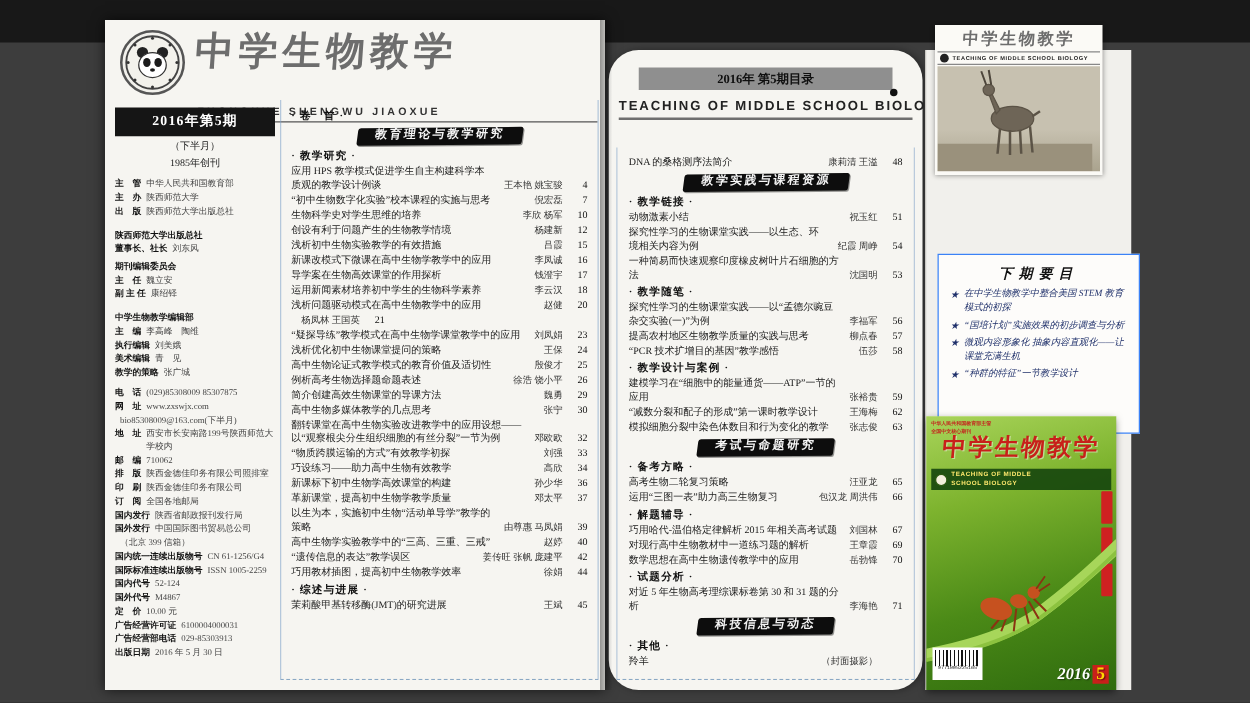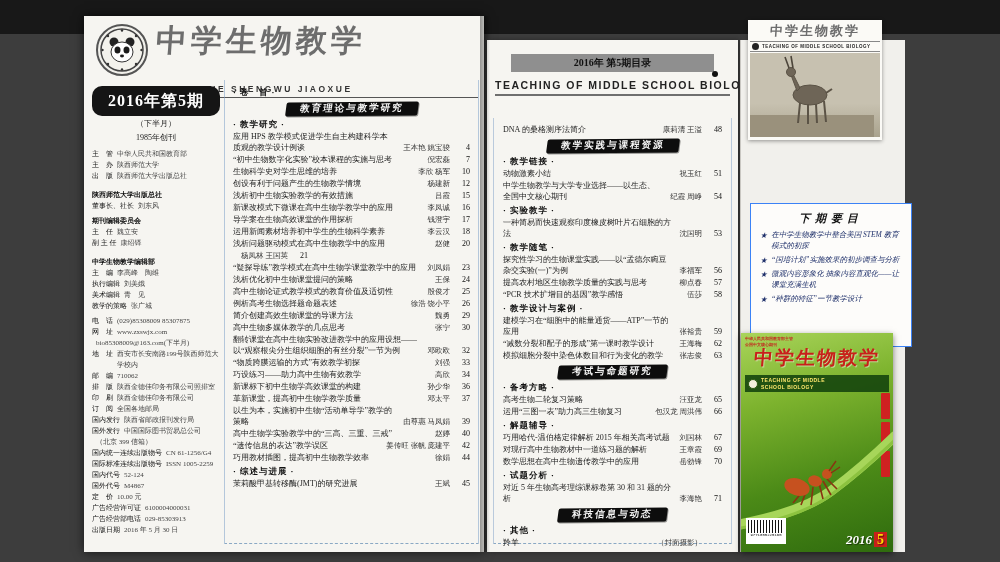--- a/index.html
+++ b/index.html
@@ -16,26 +16,26 @@
   .masthead{position:absolute;left:10px;top:4px;right:6px;height:58px;}
   .panda{position:absolute;left:2px;top:4px;width:48px;height:48px;border-radius:50%;
          border:2px solid #555;background:#f2f1ec;}
   .cal-title{position:absolute;left:62px;top:0px;font-size:31px;font-weight:bold;color:#6d6d6d;
              letter-spacing:4px;transform:skewX(-4deg);white-space:nowrap;}
   .pinyin{position:absolute;left:64px;top:40px;right:0;font-size:8.5px;letter-spacing:2.5px;
           font-weight:bold;color:#333;border-bottom:1.5px solid #555;padding-bottom:3px;
           font-family:"Liberation Sans",sans-serif;margin-top:24px;}
 
   .sidebar{position:absolute;left:8px;top:70px;width:128px;font-size:7px;line-height:1.5;color:#222;}
-  .issue-badge{background:#151515;color:#fff;text-align:center;font-size:16px;font-weight:bold;
-               padding:3px 0;letter-spacing:1px;border-radius:10px;}
+  .issue-badge{background:#151515;color:#fff;text-align:center;font-size:11px;font-weight:bold;
+               padding:3px 0;letter-spacing:1px;}
   .sub{text-align:center;font-weight:normal;font-size:8px;margin-top:2px;}
   .sb-rows{margin-top:5px;}
   .sb-row{display:flex;margin:0.5px 0;}
-  .sb-row .l{font-weight:normal;white-space:nowrap;margin-right:4px;color:#111;}
+  .sb-row .l{font-weight:bold;white-space:nowrap;margin-right:4px;color:#111;}
   .sb-row .v{color:#444;}
   .sb-h{font-weight:bold;color:#111;margin-top:4px;}
   .sb-gap{height:4px;}
 
   .toc-left{position:absolute;left:140px;top:64px;right:5px;bottom:8px;
             border:1px solid rgba(125,160,200,.55);border-top:none;
             border-bottom:1px dashed #8aa8c4;padding:4px 8px 2px;font-size:8px;line-height:11px;}
 
   
   .sec-head{font-weight:bold;font-size:8.5px;margin:3px 0 1px;color:#111;letter-spacing:1px;}
@@ -43,21 +43,21 @@
   .banner span{display:inline-block;background:#0d0d0d;color:#f5f5f5;font-weight:bold;
                font-size:9.5px;letter-spacing:2px;padding:1px 14px 2px;transform:skewX(-8deg) rotate(-.5deg);
                border-radius:2px;box-shadow:1px 1px 0 rgba(0,0,0,.4);}
   .trow{display:flex;align-items:flex-end;margin:1px 0;}
   .trow .t{flex:1;color:#1c1c1c;}
   .trow .a{margin-left:8px;white-space:nowrap;color:#333;font-size:7.5px;}
   .trow .p{margin-left:6px;min-width:14px;text-align:right;color:#111;}
 
   
   .page-right{position:absolute;left:487px;top:40px;width:251px;height:512px;background:#f6f5f1;
-              box-shadow:2px 0 6px rgba(0,0,0,.35);}
+              box-shadow:2px 0 6px rgba(0,0,0,.35);border-radius:24px;}
   .rp-header{margin:14px 24px 0;background:#8f8f8f;color:#101010;text-align:center;
              font-weight:bold;font-size:10px;padding:2px 0;position:relative;}
   .rp-header .dot{position:absolute;right:-4px;bottom:-5px;width:6px;height:6px;border-radius:50%;background:#111;}
   .rp-eng{margin:7px 8px 0;font-size:10.5px;font-weight:bold;letter-spacing:1.5px;color:#222;
           border-bottom:2px solid #6f6f6f;padding-bottom:3px;text-align:center;
           font-family:"Liberation Sans",sans-serif;white-space:nowrap;}
   .toc-right{position:absolute;left:6px;top:78px;right:6px;bottom:8px;
              border:1px solid rgba(125,160,200,.5);border-top:none;
              border-bottom:1px dashed #8aa8c4;padding:5px 9px 2px;font-size:8px;line-height:11px;}
 
@@ -416,25 +416,24 @@
           <span class="p">48</span>
         </div>
         <div class="banner"><span>教学实践与课程资源</span></div>
         <div class="sec-head">· 教学链接 ·</div>
         <div class="trow">
           <span class="t">动物激素小结</span>
           <span class="a">祝玉红</span>
           <span class="p">51</span>
         </div>
         <div class="trow">
-          <span class="t">中学生物教学与大学专业选择——以生态、全国中文核心期刊</span>
+          <span class="t">探究性学习的生物课堂实践——以生态、环境相关内容为例</span>
           <span class="a">纪霞 周峥</span>
           <span class="p">54</span>
         </div>
-        <div class="sec-head">· 实验教学 ·</div>
         <div class="trow">
           <span class="t">一种简易而快速观察印度橡皮树叶片石细胞的方法</span>
           <span class="a">沈国明</span>
           <span class="p">53</span>
         </div>
         <div class="sec-head">· 教学随笔 ·</div>
         <div class="trow">
           <span class="t">探究性学习的生物课堂实践——以“孟德尔豌豆杂交实验(一)”为例</span>
           <span class="a">李福军</span>
           <span class="p">56</span>

